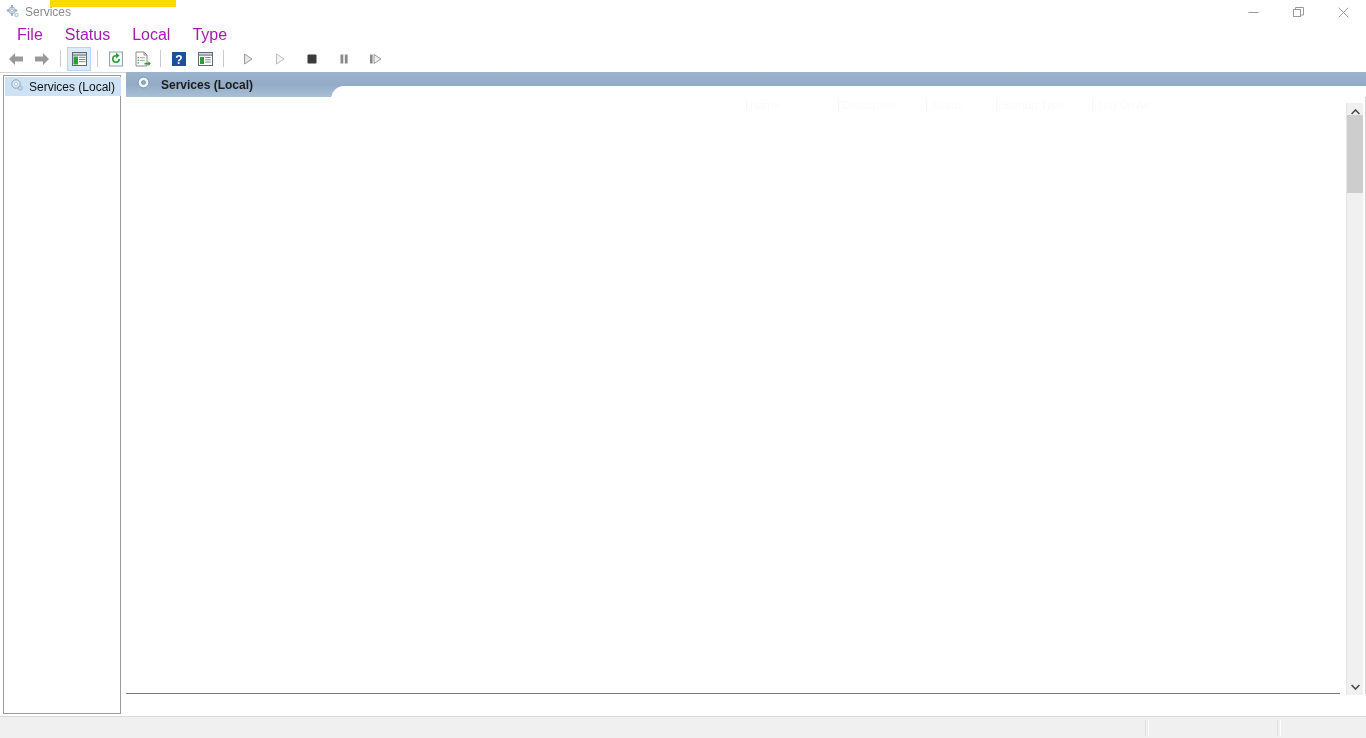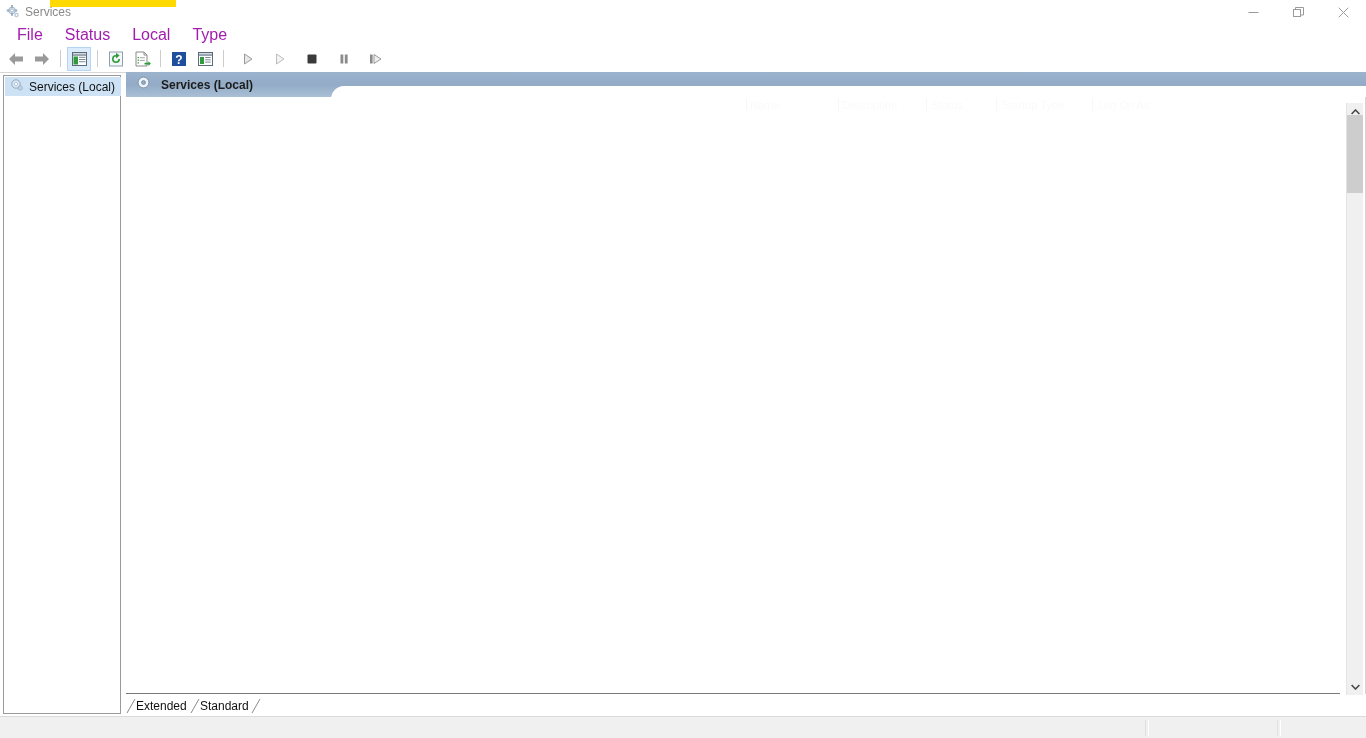--- a/index.html
+++ b/index.html
@@ -480,39 +480,20 @@
         </svg>
     </div>
     <div class="vs-thumb"></div>
     <div class="vs-arrow down">
       <svg width="9" height="6" viewBox="0 0 9 6">
           <path d="M0.6 1 L4.5 5 L8.4 1" fill="none" stroke="#4a4a4a" stroke-width="1.6"></path>
         </svg>
     </div>
   </div>
 
-  <div class="tabstrip">
-    <div class="tab-slash" style="left:0px;">
-      <svg width="11" height="16" viewBox="0 0 11 16">
-          <line x1="1" y1="15" x2="9" y2="1" stroke="#8a8a8a" stroke-width="1"></line>
-        </svg>
-    </div>
-    <div class="tab" style="left:10px;">Extended</div>
-    <div class="tab-slash" style="left:64px;">
-      <svg width="11" height="16" viewBox="0 0 11 16">
-          <line x1="1" y1="15" x2="9" y2="1" stroke="#8a8a8a" stroke-width="1"></line>
-        </svg>
-    </div>
-    <div class="tab" style="left:74px;">Standard</div>
-    <div class="tab-slash" style="left:125px;">
-      <svg width="11" height="16" viewBox="0 0 11 16">
-          <line x1="1" y1="15" x2="9" y2="1" stroke="#8a8a8a" stroke-width="1"></line>
-        </svg>
-    </div>
-  </div>
 
   <div class="statusbar">
     <div class="sb-panel-sep" style="left:1145px;"></div>
     <div class="sb-panel-sep" style="left:1277px;"></div>
     <div class="sb-text" style="left:8px;"></div>
   </div>
 
 </div>
 
 </body></html>

